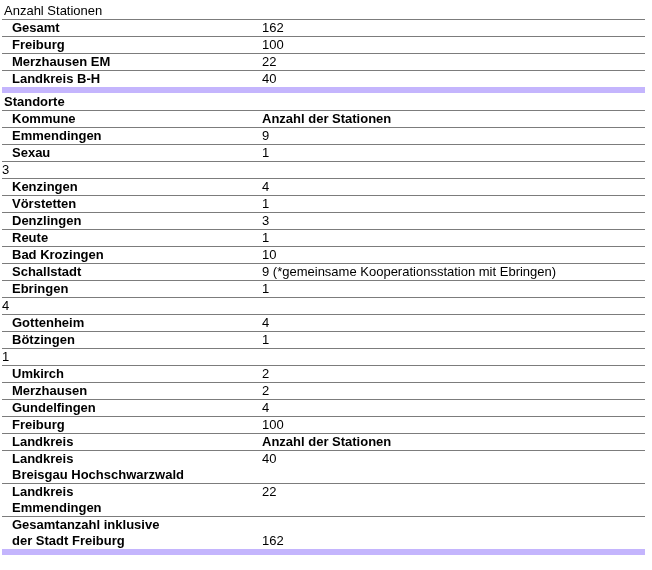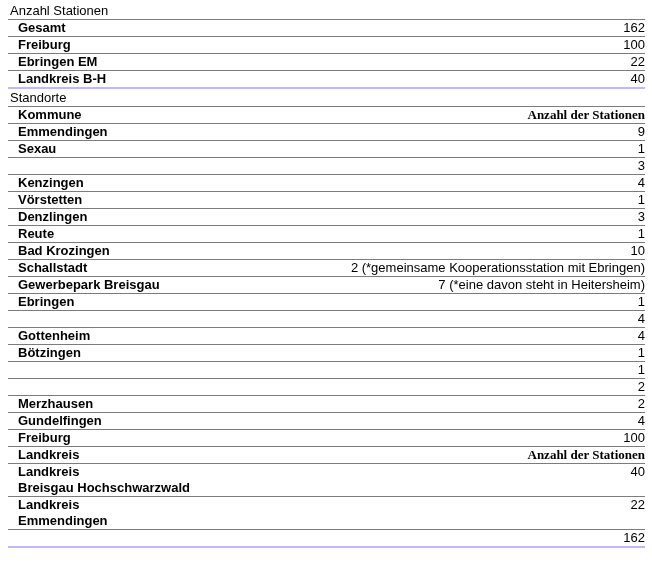--- a/index.html
+++ b/index.html
@@ -4,63 +4,63 @@
 <style>
   * { box-sizing: border-box; margin: 0; padding: 0; }
   html, body {
     width: 652px; height: 570px;
     background: #ffffff;
     font-family: "Liberation Sans", "DejaVu Sans", sans-serif;
     font-size: 13px;
     color: #000000;
     overflow: hidden;
   }
-  .doc { padding: 3px 7px 0 8px; }
+  .doc { padding: 3px 7px 0 2px; }
   .caption {
     padding-left: 2px;
     line-height: 16px;
     height: 16px;
     white-space: nowrap;
   }
-  .caption.bold { font-weight: normal; height: 17px; line-height: 17px; }
-  .tbl { border-bottom: 2px solid #c4b5fd; }
+  .caption.bold { font-weight: bold; height: 17px; line-height: 17px; }
+  .tbl { border-bottom: 6px solid #c4b5fd; }
   .row {
     display: flex;
     border-top: 1px solid #7c7c7c;
     min-height: 17px;
     line-height: 16px;
   }
   .row .lbl {
     flex: 0 0 260px;
     padding-left: 10px;
     font-weight: bold;
     white-space: pre-line;
   }
-  .row .val { flex: 1; white-space: pre-line; text-align: right; }
-  .row.header .val { font-weight: bold; font-family: Liberation Serif, serif; }
+  .row .val { flex: 1; white-space: pre-line; }
+  .row.header .val { font-weight: bold; }
   .row .val.vbottom { align-self: flex-end; }
 </style>
 </head>
 <body>
 
 <div class="doc">
 
   <div class="caption">Anzahl Stationen</div>
 
   <div class="tbl">
       <div class="row">
         <div class="lbl">Gesamt</div>
         <div class="val">162</div>
       </div>
       <div class="row">
         <div class="lbl">Freiburg</div>
         <div class="val">100</div>
       </div>
       <div class="row">
-        <div class="lbl">Ebringen EM</div>
+        <div class="lbl">Merzhausen EM</div>
         <div class="val">22</div>
       </div>
       <div class="row">
         <div class="lbl">Landkreis B-H</div>
         <div class="val">40</div>
       </div>
     </div>
 
   <div class="caption bold">Standorte</div>
 
@@ -95,45 +95,42 @@
       <div class="row">
         <div class="lbl">Reute</div>
         <div class="val">1</div>
       </div>
       <div class="row">
         <div class="lbl">Bad Krozingen</div>
         <div class="val">10</div>
       </div>
       <div class="row">
         <div class="lbl">Schallstadt</div>
-        <div class="val">2 (*gemeinsame Kooperationsstation mit Ebringen)</div>
-      </div>
-      <div class="row">
-        <div class="lbl">Gewerbepark Breisgau</div>
-        <div class="val">7 (*eine davon steht in Heitersheim)</div>
+        <div class="val">9 (*gemeinsame Kooperationsstation mit Ebringen)</div>
       </div>
       <div class="row">
         <div class="lbl">Ebringen</div>
         <div class="val">1</div>
       </div>
       <div class="row">
         <div class="val">4</div>
       </div>
       <div class="row">
         <div class="lbl">Gottenheim</div>
         <div class="val">4</div>
       </div>
       <div class="row">
         <div class="lbl">Bötzingen</div>
         <div class="val">1</div>
       </div>
       <div class="row">
         <div class="val">1</div>
       </div>
       <div class="row">
+        <div class="lbl">Umkirch</div>
         <div class="val">2</div>
       </div>
       <div class="row">
         <div class="lbl">Merzhausen</div>
         <div class="val">2</div>
       </div>
       <div class="row">
         <div class="lbl">Gundelfingen</div>
         <div class="val">4</div>
       </div>
@@ -149,17 +146,19 @@
         <div class="lbl">Landkreis
 Breisgau Hochschwarzwald</div>
         <div class="val">40</div>
       </div>
       <div class="row">
         <div class="lbl">Landkreis
 Emmendingen</div>
         <div class="val">22</div>
       </div>
       <div class="row">
+        <div class="lbl">Gesamtanzahl inklusive
+der Stadt Freiburg</div>
         <div class="val vbottom">162</div>
       </div>
     </div>
 
 </div>
 
 </body></html>

